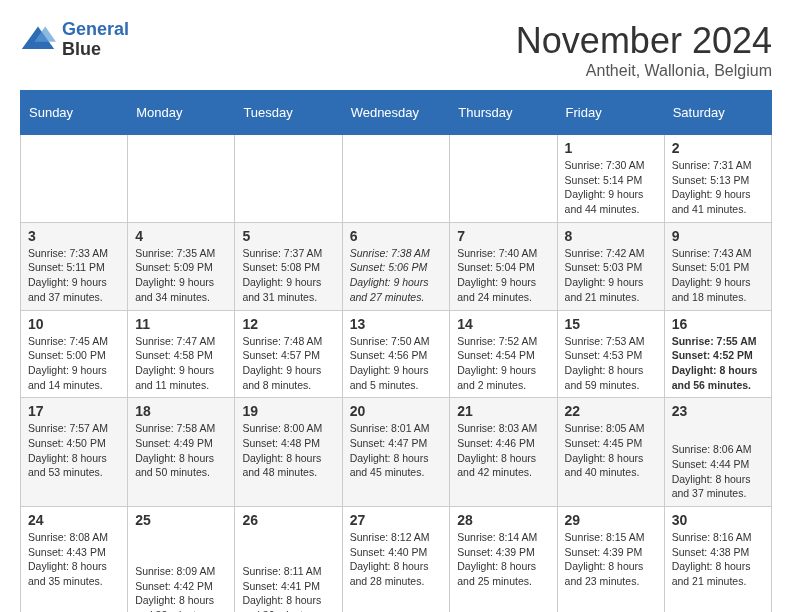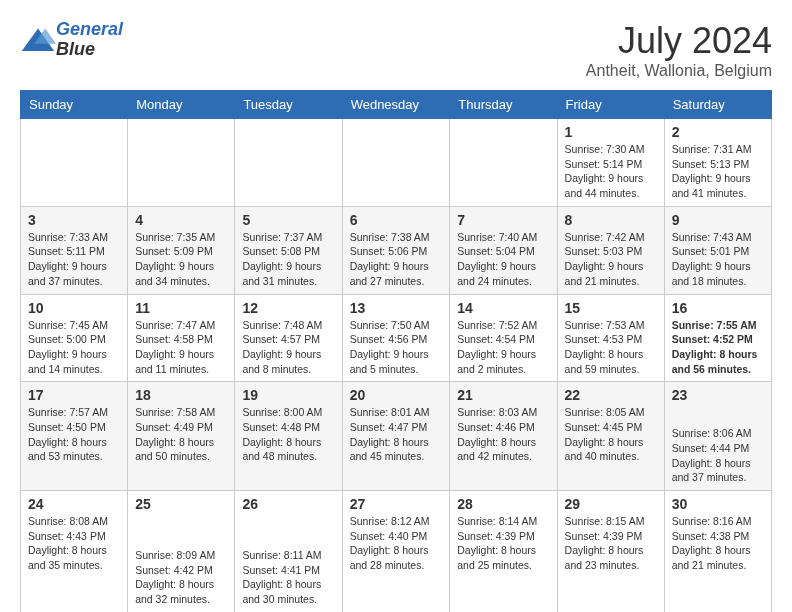--- a/index.html
+++ b/index.html
@@ -11,22 +11,22 @@
       padding: 20px;
     }
     .header {
       display: flex;
       justify-content: space-between;
       align-items: flex-start;
       margin-bottom: 10px;
     }
     .logo {
       display: flex;
-      align-items: flex-end;
-      font-style: italic;
+      align-items: center;
+      gap: 6px;
     }
     .logo-text {
       font-size: 18px;
       font-weight: bold;
       color: #333;
       line-height: 1.1;
     }
     .logo-text .blue { color: #2e6db4; }
     .logo-icon {
       width: 36px;
@@ -46,21 +46,21 @@
     }
     .calendar {
       width: 100%;
       border-collapse: collapse;
       font-size: 11px;
     }
     .calendar th {
       background: #2e6db4;
       color: #fff;
       text-align: left;
-      padding: 6px 8px;
+      padding: 14px 8px;
       font-size: 13px;
       font-weight: normal;
       border: 1px solid #2e6db4;
     }
     .calendar td {
       border: 1px solid #ccc;
       vertical-align: top;
       padding: 5px 7px;
       width: 108px;
       min-height: 80px;
@@ -93,21 +93,21 @@
     <svg class="logo-icon" viewBox="0 0 40 40">
       <polygon points="20,5 38,30 2,30" fill="#2e6db4"></polygon>
       <polygon points="28,5 40,22 16,22" fill="#5b9bd5" opacity="0.7"></polygon>
     </svg>
     <div class="logo-text">
       <div><span class="blue">General</span></div>
       <div>Blue</div>
     </div>
   </div>
   <div class="title-block">
-    <div class="month-title">July 2024</div>
+    <div class="month-title">November 2024</div>
     <div class="subtitle">Antheit, Wallonia, Belgium</div>
   </div>
 </div>
 
 <table class="calendar">
   <thead>
     <tr>
     <th>Sunday</th>
         <th>Monday</th>
         <th>Tuesday</th>
@@ -156,21 +156,21 @@
         </td>
         <td>
           <span class="day-number">5</span>
           <div class="day-info" style="white-space: pre-line;">Sunrise: 7:37 AM
 Sunset: 5:08 PM
 Daylight: 9 hours
 and 31 minutes.</div>
         </td>
         <td>
           <span class="day-number">6</span>
-          <div class="day-info" style="white-space: pre-line;">Sunrise: 7:38 AM
+          <div class="day-info" style="white-space: pre-line; font-style: italic;">Sunrise: 7:38 AM
 Sunset: 5:06 PM
 Daylight: 9 hours
 and 27 minutes.</div>
         </td>
         <td>
           <span class="day-number">7</span>
           <div class="day-info" style="white-space: pre-line;">Sunrise: 7:40 AM
 Sunset: 5:04 PM
 Daylight: 9 hours
 and 24 minutes.</div>

